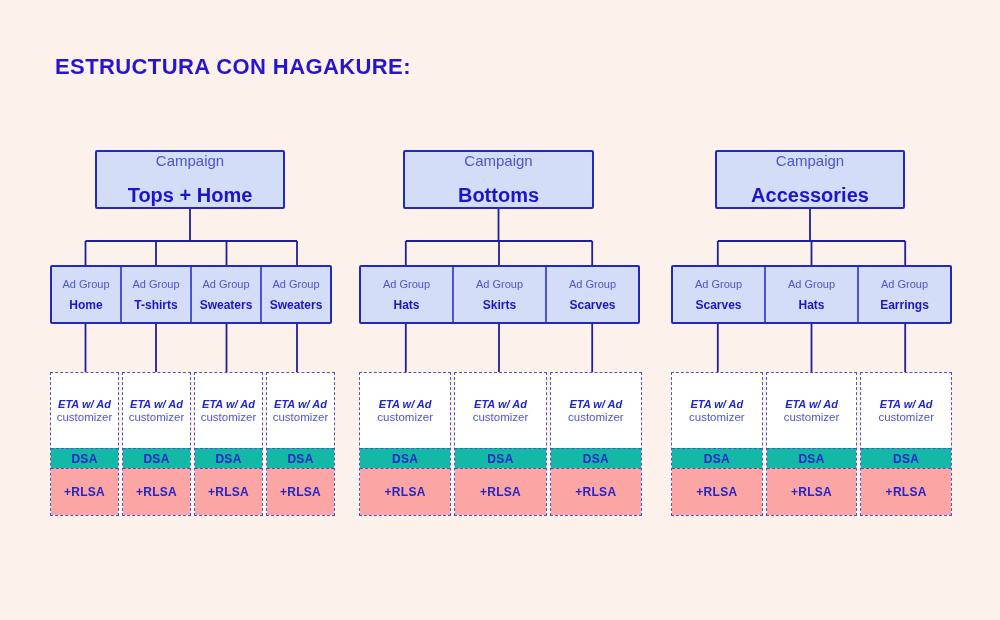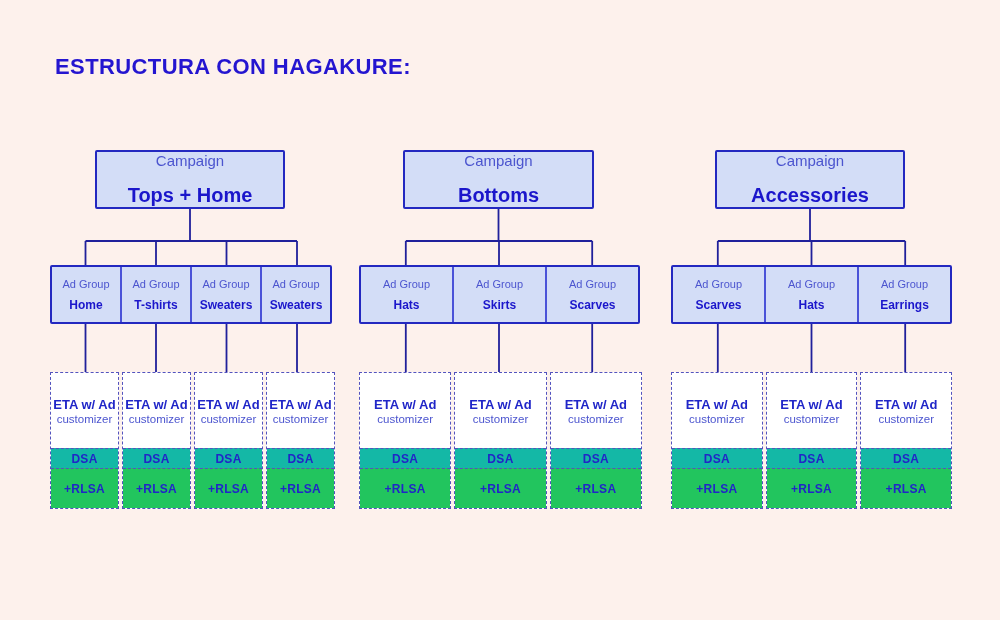--- a/index.html
+++ b/index.html
@@ -53,22 +53,22 @@
     flex:1;display:flex;flex-direction:column;
     border:1.6px dashed #5453be;
     box-sizing:border-box;background:#fff;
   }
   .gcell{
     display:flex;flex-direction:column;align-items:center;justify-content:center;
     box-sizing:border-box;text-align:center;
   }
   .g-eta{height:75px;background:#ffffff;gap:1px;}
   .g-dsa{height:20px;background:#14b8a6;border-top:1.6px dashed #5453be;}
-  .g-rlsa{height:40px;background:#22c55e;border-top:1.6px dashed #5453be;}
-  .e1{font-size:13px;font-weight:bold;color:#2026c8;}
+  .g-rlsa{height:47px;background:#fca5a5;border-top:1.6px dashed #5453be;}
+  .e1{font-size:11px;font-weight:bold;color:#2026c8;font-style:italic;}
   .e2{font-size:11.5px;color:#4c55cf;}
   .tag{font-size:12px;font-weight:bold;color:#2026c8;letter-spacing:.3px;}
 </style>
 </head>
 <body>
 
 <div class="stage">
 
   <svg class="wires" viewBox="0 0 1000 620">
     <g stroke="#20209b" stroke-width="1.8" fill="none">

